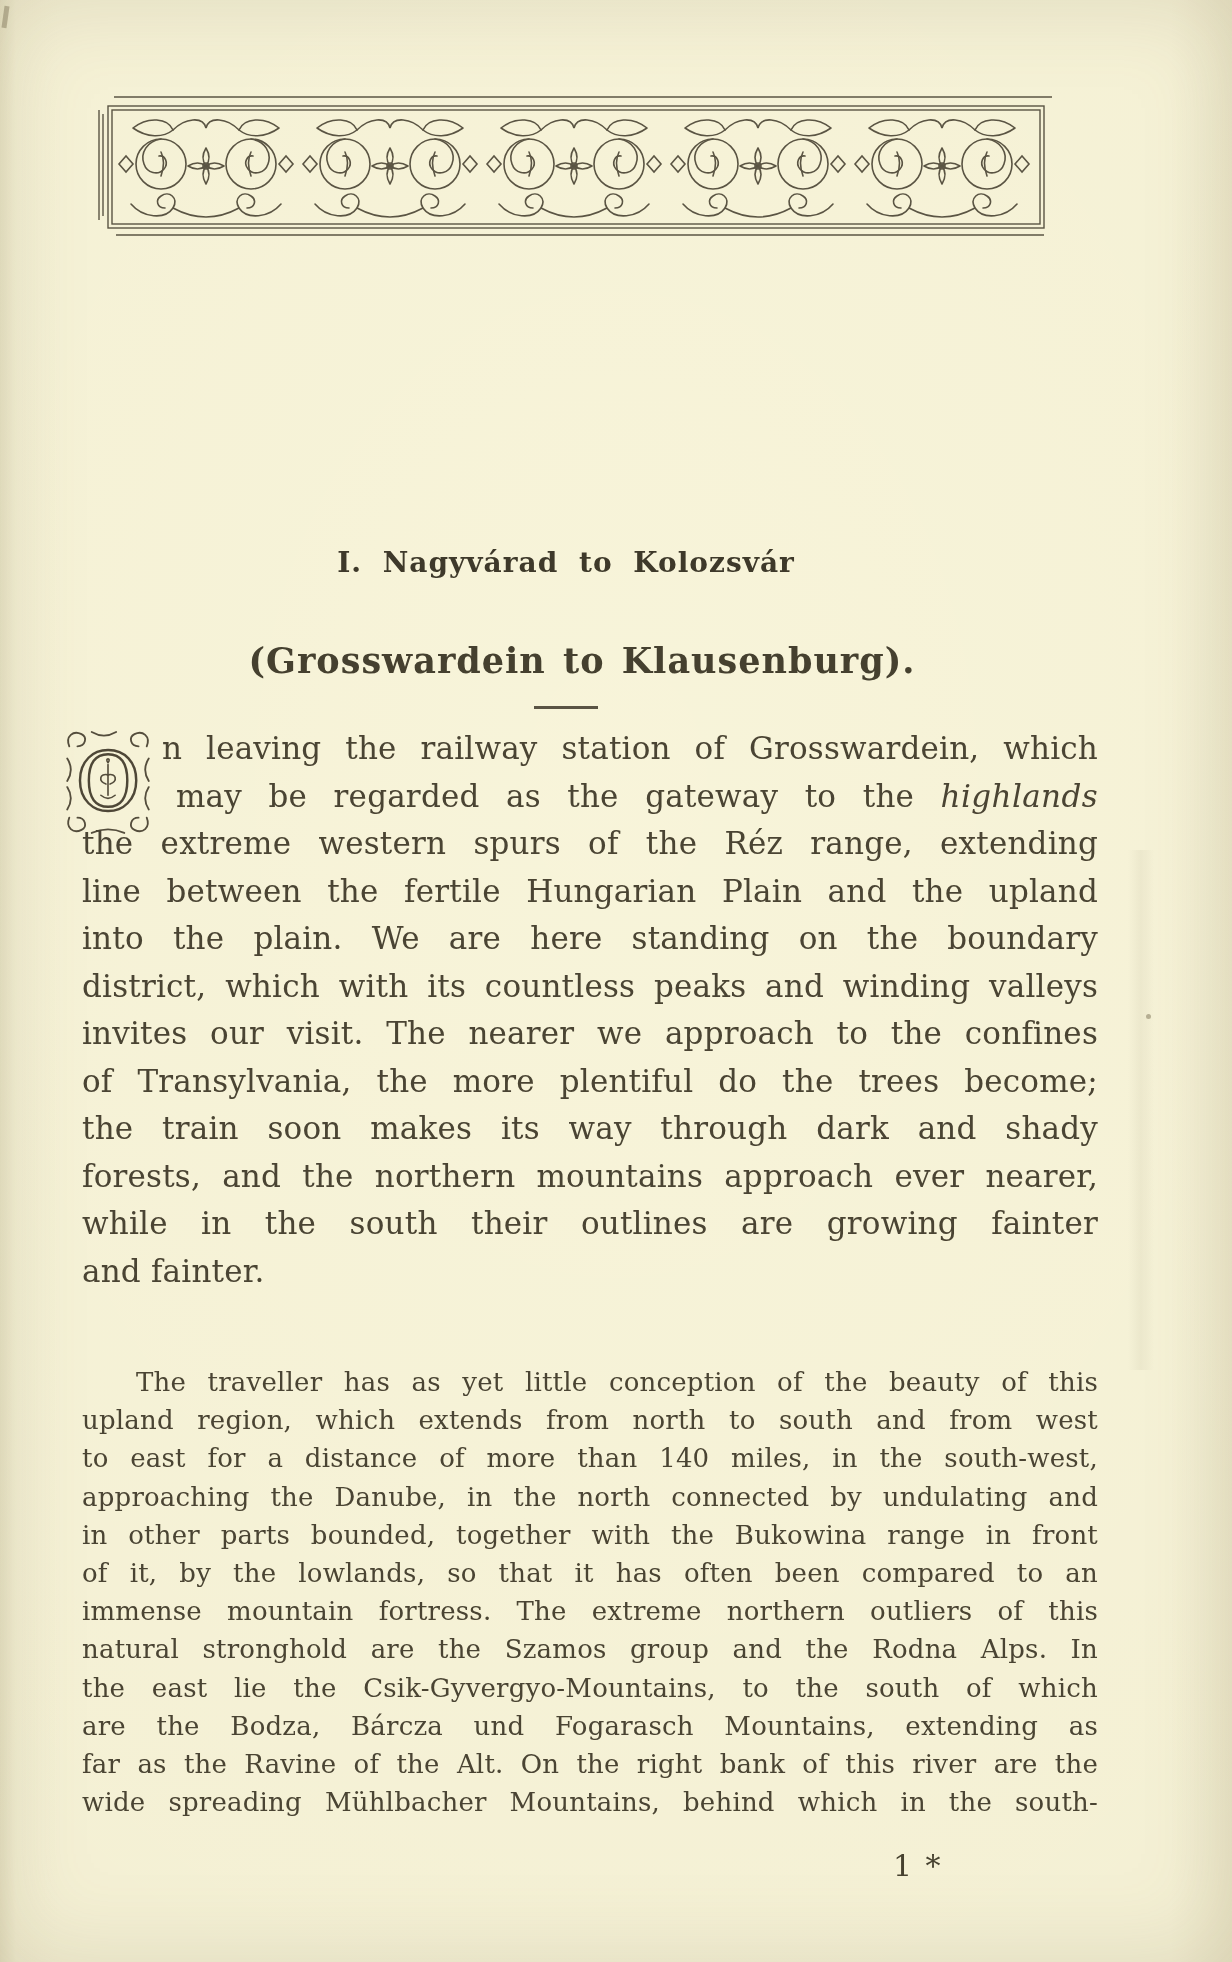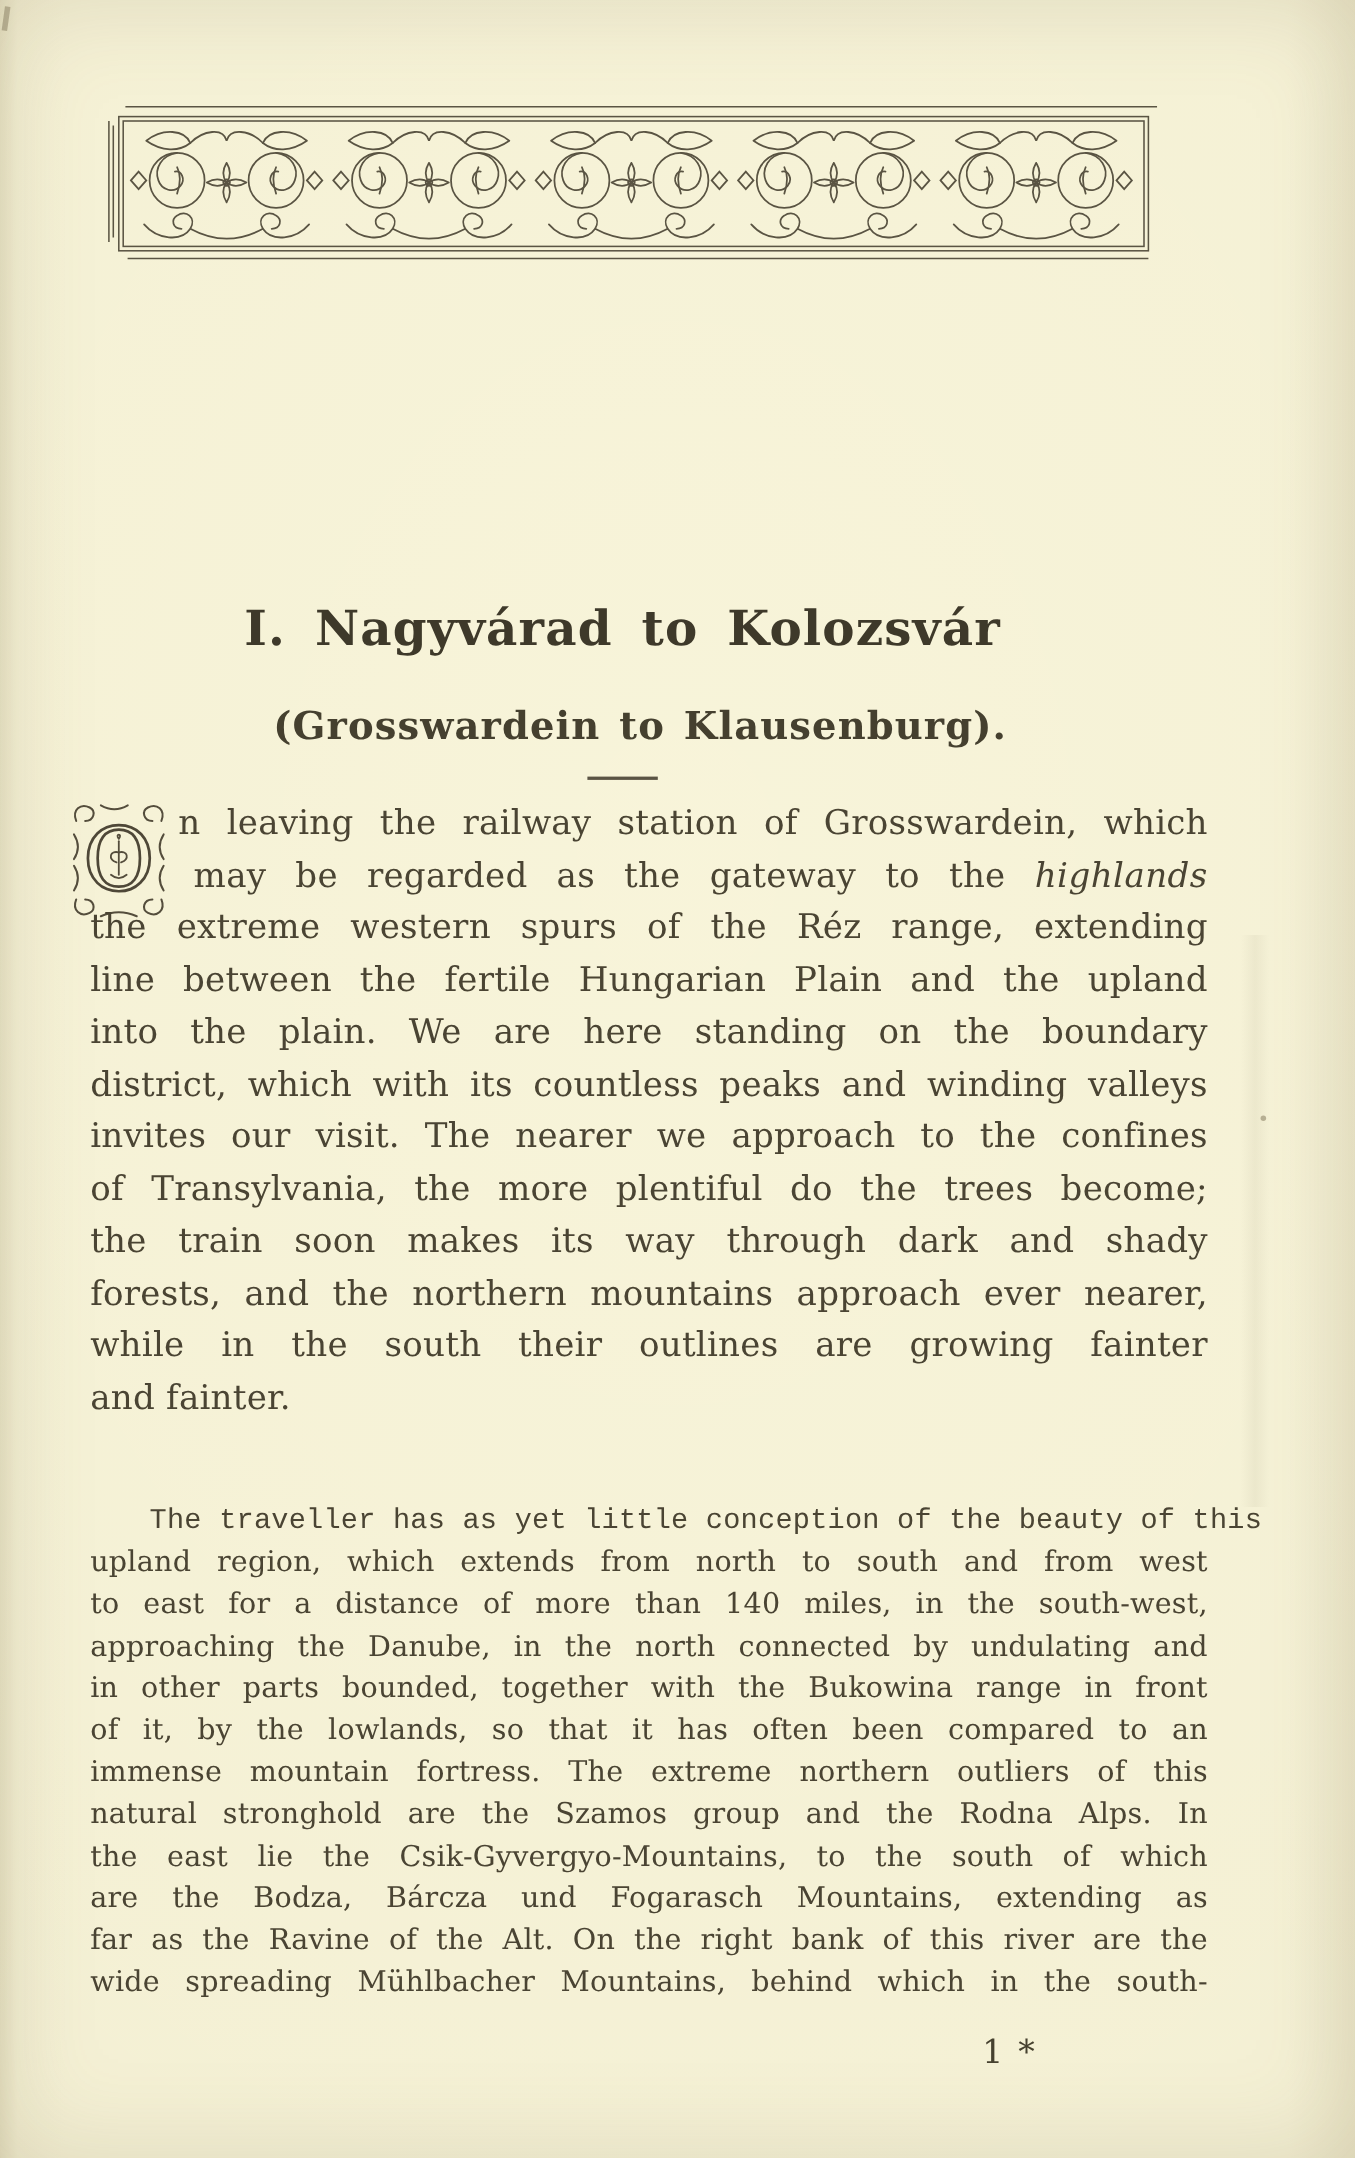--- a/index.html
+++ b/index.html
@@ -14,33 +14,33 @@
       linear-gradient(90deg, #e6e1c2 0px, #f2eed1 16px, #f4f0d4 60px, #f4f0d4 1170px, #ece7c9 1232px),
       #f3efd2;
     box-shadow: inset 0 0 90px rgba(120,105,70,.18);
     overflow:hidden;
   }
   
   .headpiece { position:absolute; left:96px; top:94px; width:956px; height:144px; }
   .headpiece svg { display:block; width:100%; height:100%; }
   
   .heading-block { position:absolute; left:82px; width:968px; text-align:center; }
-  .title   { top:546px; font-size:44px; font-weight:bold; letter-spacing:1px; word-spacing:10px; color:#3e392a; }
+  .title   { top:546px; font-size:28px; font-weight:bold; letter-spacing:1px; word-spacing:10px; color:#3e392a; }
   .subtitle{ top:624px; font-size:35px; font-weight:bold; letter-spacing:1px; word-spacing:4px; color:#45402f; }
   .divider { position:absolute; left:82px; top:706px; width:968px; }
   .divider .rule { width:64px; height:3px; margin:0 auto; background:#5a5444; }
   
   .para { position:absolute; left:82px; width:1016px; }
   .para1 { top:725px;  font-size:31px;   line-height:47.5px; }
   .para2 { top:1363px; font-size:26px;   line-height:38.2px; }
   .tline { text-align:justify; text-align-last:justify; white-space:nowrap; letter-spacing:.2px; }
   .tline i { letter-spacing:.4px; }
   .tline.cap1 { margin-left:80px; }
   .tline.cap2 { margin-left:94px; }
-  .tline.indent { text-indent:54px;font-family:Liberation Mono, monospace; }
+  .tline.indent { text-indent:54px; }
   .tline.last { text-align-last:left; }
   
   .dropcap { position:absolute; left:62px; top:728px; width:92px; height:108px; }
   .dropcap svg { display:block; width:100%; height:100%; }
   
   .signature { position:absolute; left:893px; top:1848px; font-size:30px; letter-spacing:2px; color:#46412f; }
   
   .scan-streak { position:absolute; left:1128px; top:850px; width:26px; height:520px;
     background:linear-gradient(90deg, rgba(0,0,0,0), rgba(110,100,70,.07), rgba(0,0,0,0)); }
   .scan-speck { position:absolute; left:1146px; top:1014px; width:5px; height:5px; border-radius:50%;

